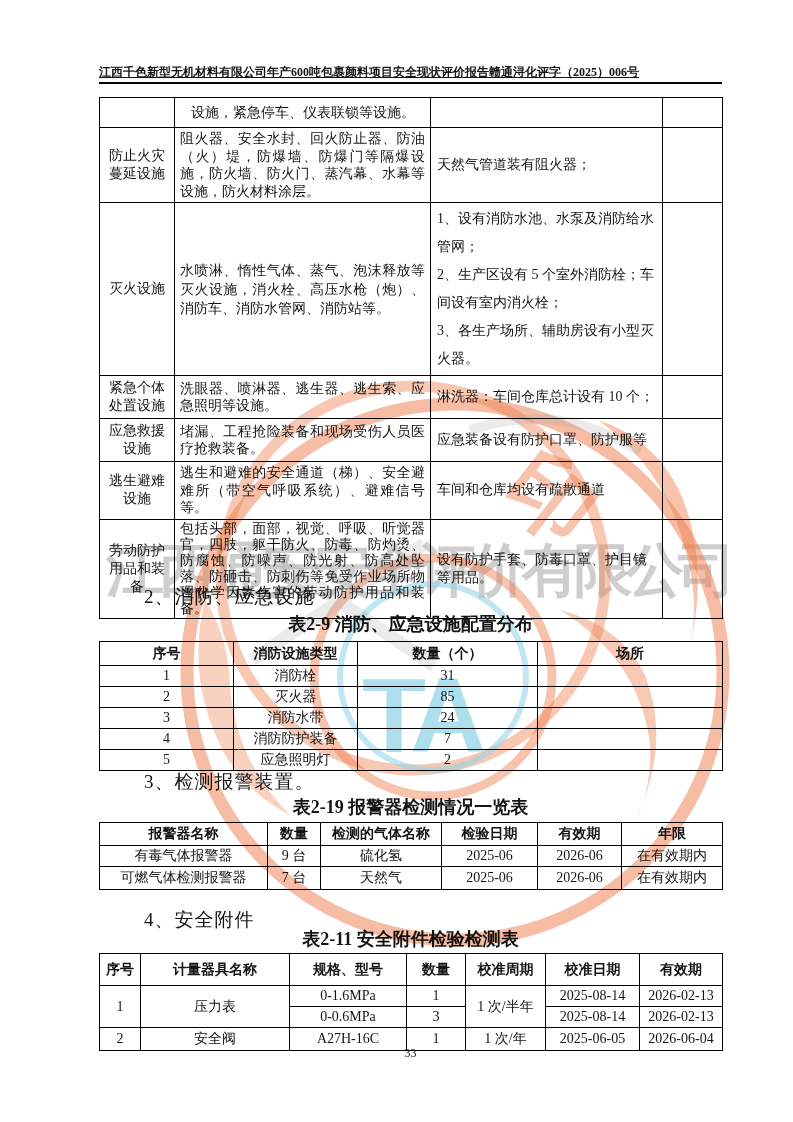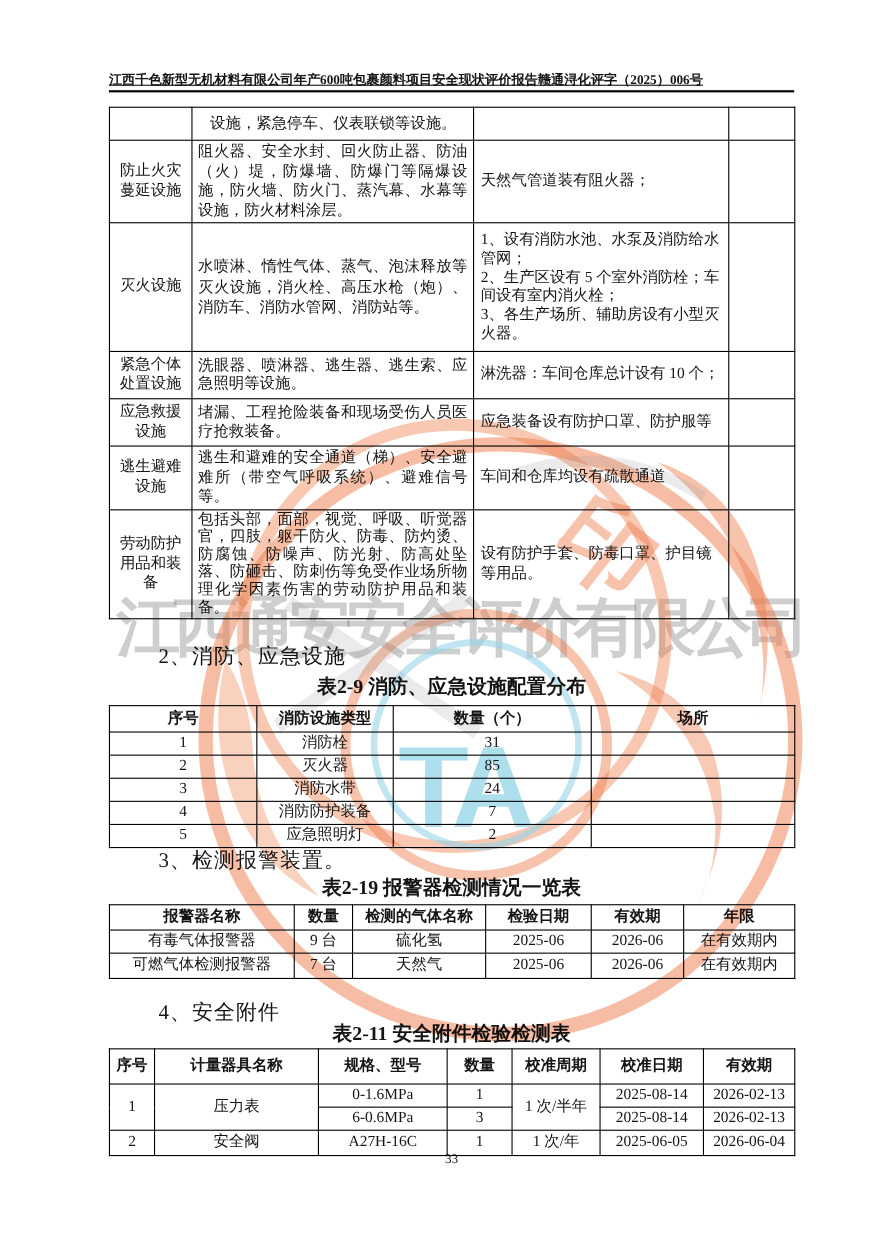--- a/index.html
+++ b/index.html
@@ -28,21 +28,21 @@
   }
   th { font-weight:bold; text-align:center; }
   .c { text-align:center; }
   .j { text-align:justify; }
 
   
   .facility { left:99px; top:97px; }
   .facility td.desc  { line-height:17.5px; padding:2px 5px; }
   .facility td.desc6 { line-height:16px;   padding:1px 5px; }
   .facility td.note  { padding:2px 6px; }
-  .pre { white-space:pre-line; line-height:17px; }
+  .pre { white-space:pre-line; line-height:28px; }
 
   
   .sec-heading { left:144px; font-size:19px; letter-spacing:1px; white-space:nowrap;text-align:center; }
   .tbl-title   { left:99px; width:623px; text-align:center; font-size:18px; font-weight:bold; white-space:nowrap; }
 
   .fire   { left:99px; top:641px; }
   .alarm  { left:99px; top:822px; }
   .attach { left:99px; top:953px; }
   .fire td, .alarm td, .attach td { text-align:center; }
 
@@ -236,21 +236,21 @@
     <tr style="height:19px">
       <td rowspan="2">1</td>
       <td rowspan="2">压力表</td>
       <td>0-1.6MPa</td>
       <td>1</td>
       <td rowspan="2">1 次/半年</td>
       <td>2025-08-14</td>
       <td>2026-02-13</td>
     </tr>
     <tr style="height:19px">
-      <td>6-0.6MPa</td>
+      <td>0-0.6MPa</td>
       <td>3</td>
       <td>2025-08-14</td>
       <td>2026-02-13</td>
     </tr>
     <tr style="height:23px">
       <td>2</td>
       <td>安全阀</td>
       <td>A27H-16C</td>
       <td>1</td>
       <td>1 次/年</td>

